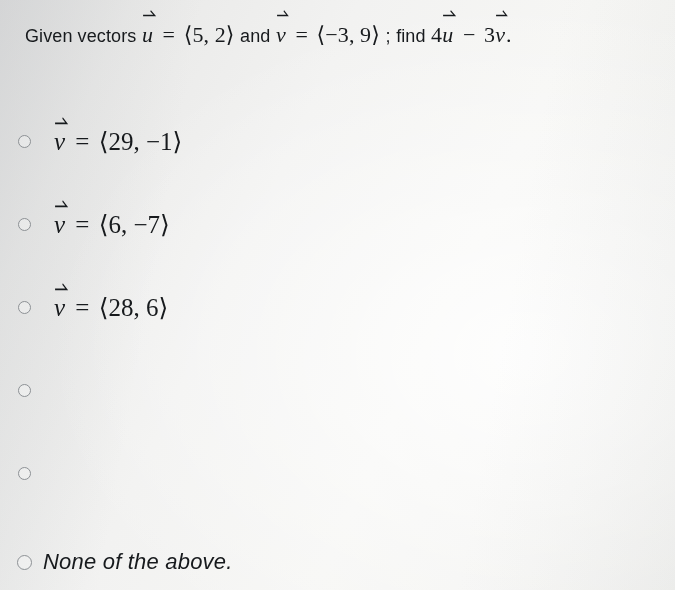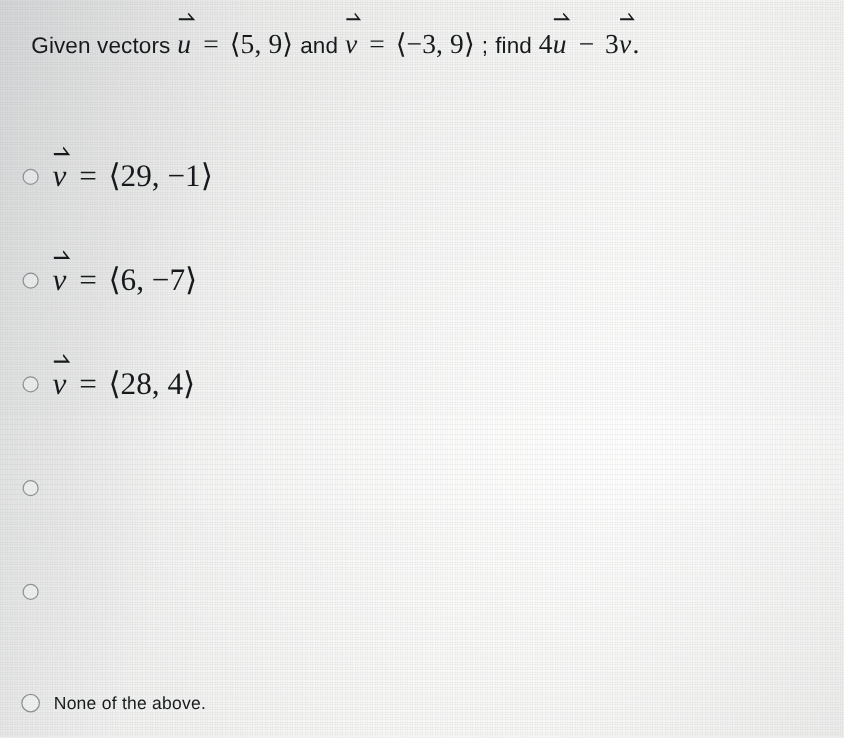--- a/index.html
+++ b/index.html
@@ -103,24 +103,26 @@
     box-sizing: border-box;
     flex: 0 0 auto;
     margin-right: 11px;
   }
   .radio.big { width: 15px; height: 15px; }
   .opt-math {
     font-family: "Liberation Serif", serif;
     font-size: 25px;
     white-space: nowrap;
     line-height: 1;
+    margin-left: 12px;
   }
   .opt-text {
     font-family: "Liberation Sans", sans-serif;
-    font-size: 14px;
+    font-style: italic;
+    font-size: 22px;
     white-space: nowrap;
     letter-spacing: 0.2px;
   }
 </style>
 </head>
 <body>
 
 <div id="page">
   <div id="texture"></div>
   <div id="sheen"></div>
@@ -130,21 +132,21 @@
 
   <div class="question">
     <span class="sans">Given vectors</span>
     <span class="mathblock">
       <span class="vec"><span>u</span><span class="arw">
             <svg viewBox="0 0 24 10" preserveAspectRatio="none">
               <path d="M1 7 L21 7 M15 2.4 L22 7 L15 7" fill="none" stroke="currentColor" stroke-width="1.7" stroke-linecap="square" stroke-linejoin="miter"></path>
             </svg>
           </span></span>
       <span class="op">=</span>
-      <span class="ang">⟨5, 9⟩</span>
+      <span class="ang">⟨5, 2⟩</span>
     </span>
     <span class="sans">and</span>
     <span class="mathblock">
       <span class="vec"><span>v</span><span class="arw">
             <svg viewBox="0 0 24 10" preserveAspectRatio="none">
               <path d="M1 7 L21 7 M15 2.4 L22 7 L15 7" fill="none" stroke="currentColor" stroke-width="1.7" stroke-linecap="square" stroke-linejoin="miter"></path>
             </svg>
           </span></span>
       <span class="op">=</span>
       <span class="ang">⟨−3, 9⟩</span>
@@ -193,21 +195,21 @@
 
   <div class="option" style="top:290px">
     <span class="radio"></span>
     <span class="opt-math">
       <span class="vec"><span>v</span><span class="arw">
             <svg viewBox="0 0 24 10" preserveAspectRatio="none">
               <path d="M1 7 L21 7 M15 2.4 L22 7 L15 7" fill="none" stroke="currentColor" stroke-width="1.7" stroke-linecap="square" stroke-linejoin="miter"></path>
             </svg>
           </span></span>
       <span class="op">=</span>
-      <span class="ang">⟨28, 4⟩</span>
+      <span class="ang">⟨28, 6⟩</span>
     </span>
   </div>
 
   <div class="option" style="top:373px">
     <span class="radio"></span>
   </div>
 
   <div class="option" style="top:456px">
     <span class="radio"></span>
   </div>

